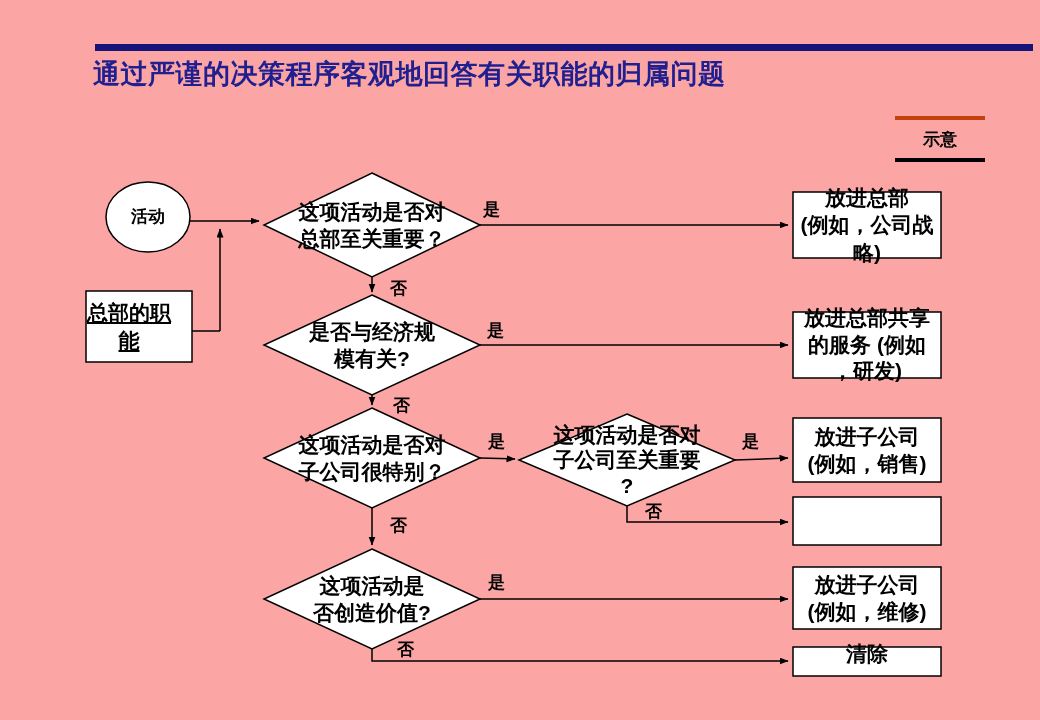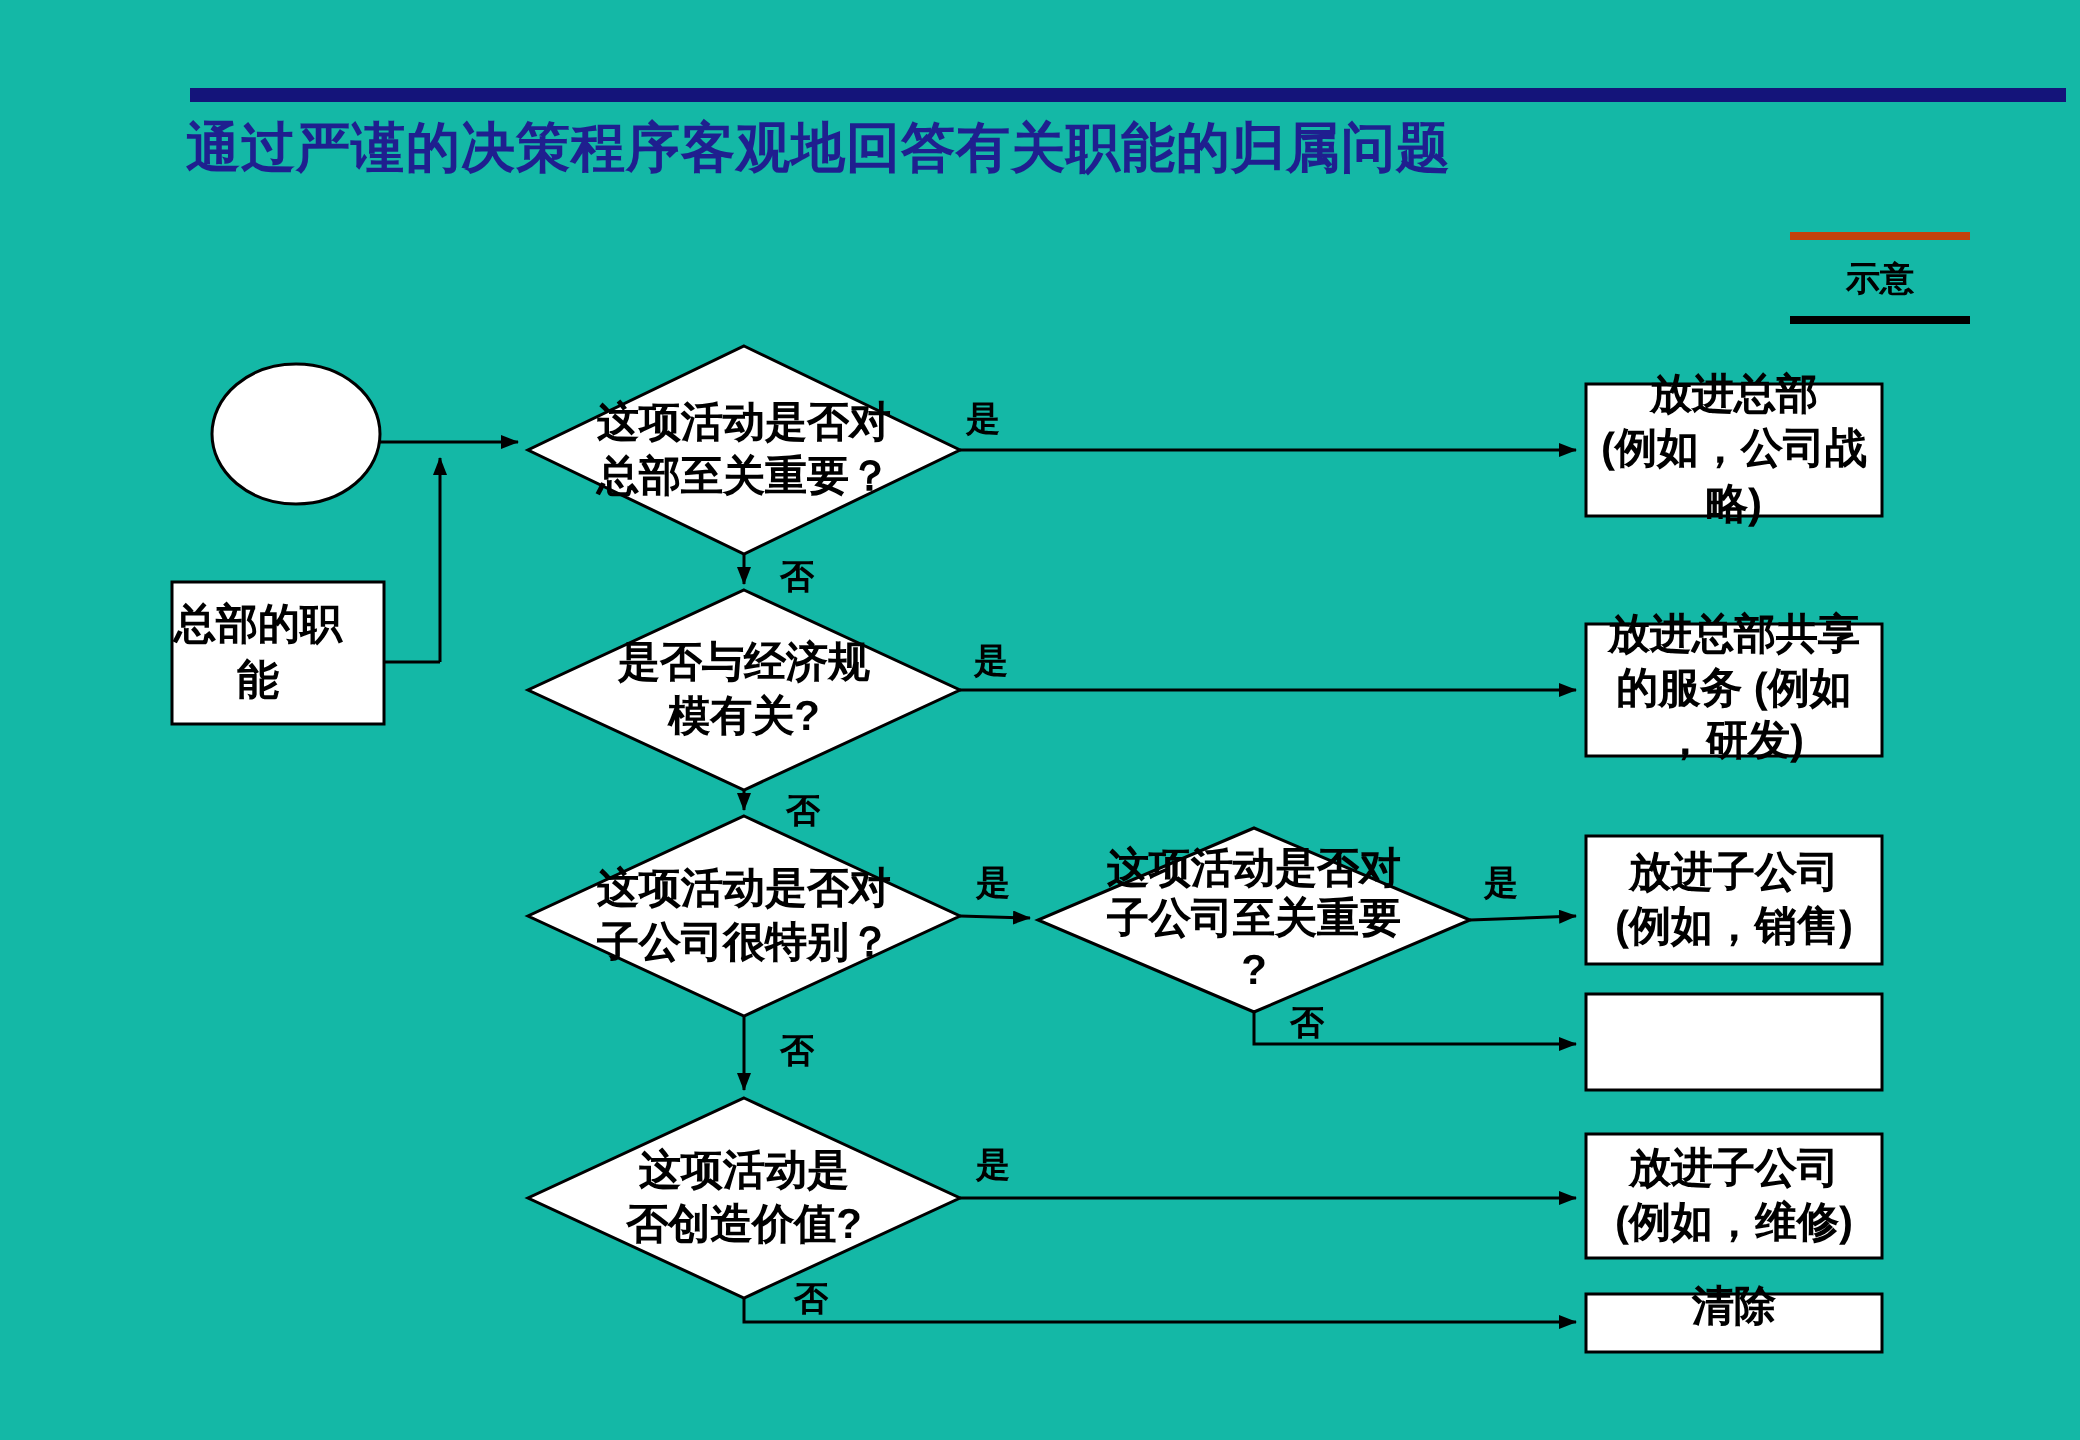--- a/index.html
+++ b/index.html
@@ -1,17 +1,17 @@
 <!DOCTYPE html>
 <html><head>
 <meta charset="utf-8">
 <style>
   html,body { margin:0; padding:0; background:#ffffff; }
   .slide {
-    position:relative; width:1040px; height:720px; background:#14b8a6;
+    position:relative; width:1040px; height:720px; background:#fca5a5;
     font-family:"Liberation Sans", sans-serif; overflow:hidden;
   }
   .title-rule {
     position:absolute; left:95px; top:44px; width:938px; height:7px;
     background:#14147A;
   }
   .slide-title {
     position:absolute; left:93px; top:56px; width:900px;
     font-size:27px; font-weight:bold; color:#1F1F8F; margin:0;
     letter-spacing:0.5px;
@@ -85,21 +85,22 @@
     <line x1="480" y1="458" x2="515" y2="459" stroke="#000" stroke-width="1.5" marker-end="url(#arrow)"></line>
     <line x1="372" y1="508" x2="372" y2="545" stroke="#000" stroke-width="1.5" marker-end="url(#arrow)"></line>
 
     <line x1="735" y1="460" x2="788" y2="458" stroke="#000" stroke-width="1.5" marker-end="url(#arrow)"></line>
     <polyline points="627,506 627,522 788,522" fill="none" stroke="#000" stroke-width="1.5" marker-end="url(#arrow)"></polyline>
 
     <line x1="480" y1="599" x2="788" y2="599" stroke="#000" stroke-width="1.5" marker-end="url(#arrow)"></line>
     <polyline points="372,649 372,661 788,661" fill="none" stroke="#000" stroke-width="1.5" marker-end="url(#arrow)"></polyline>
   </svg>
 
-  <div class="node-text" style="left:86px;top:291px;width:86px;height:71px;">总部的职能</div>
+  <div class="node-text" style="left:106px;top:197px;width:84px;height:40px;font-size:17px;">活动</div>
+  <div class="node-text" style="left:86px;top:291px;width:86px;height:71px;text-decoration:underline;">总部的职能</div>
 
   <div class="node-text" style="left:277px;top:190px;width:190px;height:70px;">这项活动是否对
 总部至关重要？</div>
   <div class="node-text" style="left:277px;top:310px;width:190px;height:70px;">是否与经济规
 模有关?</div>
   <div class="node-text" style="left:277px;top:423px;width:190px;height:70px;">这项活动是否对
 子公司很特别？</div>
   <div class="node-text" style="left:532px;top:418px;width:190px;height:84px;line-height:1.2;">这项活动是否对
 子公司至关重要
 ?</div>

